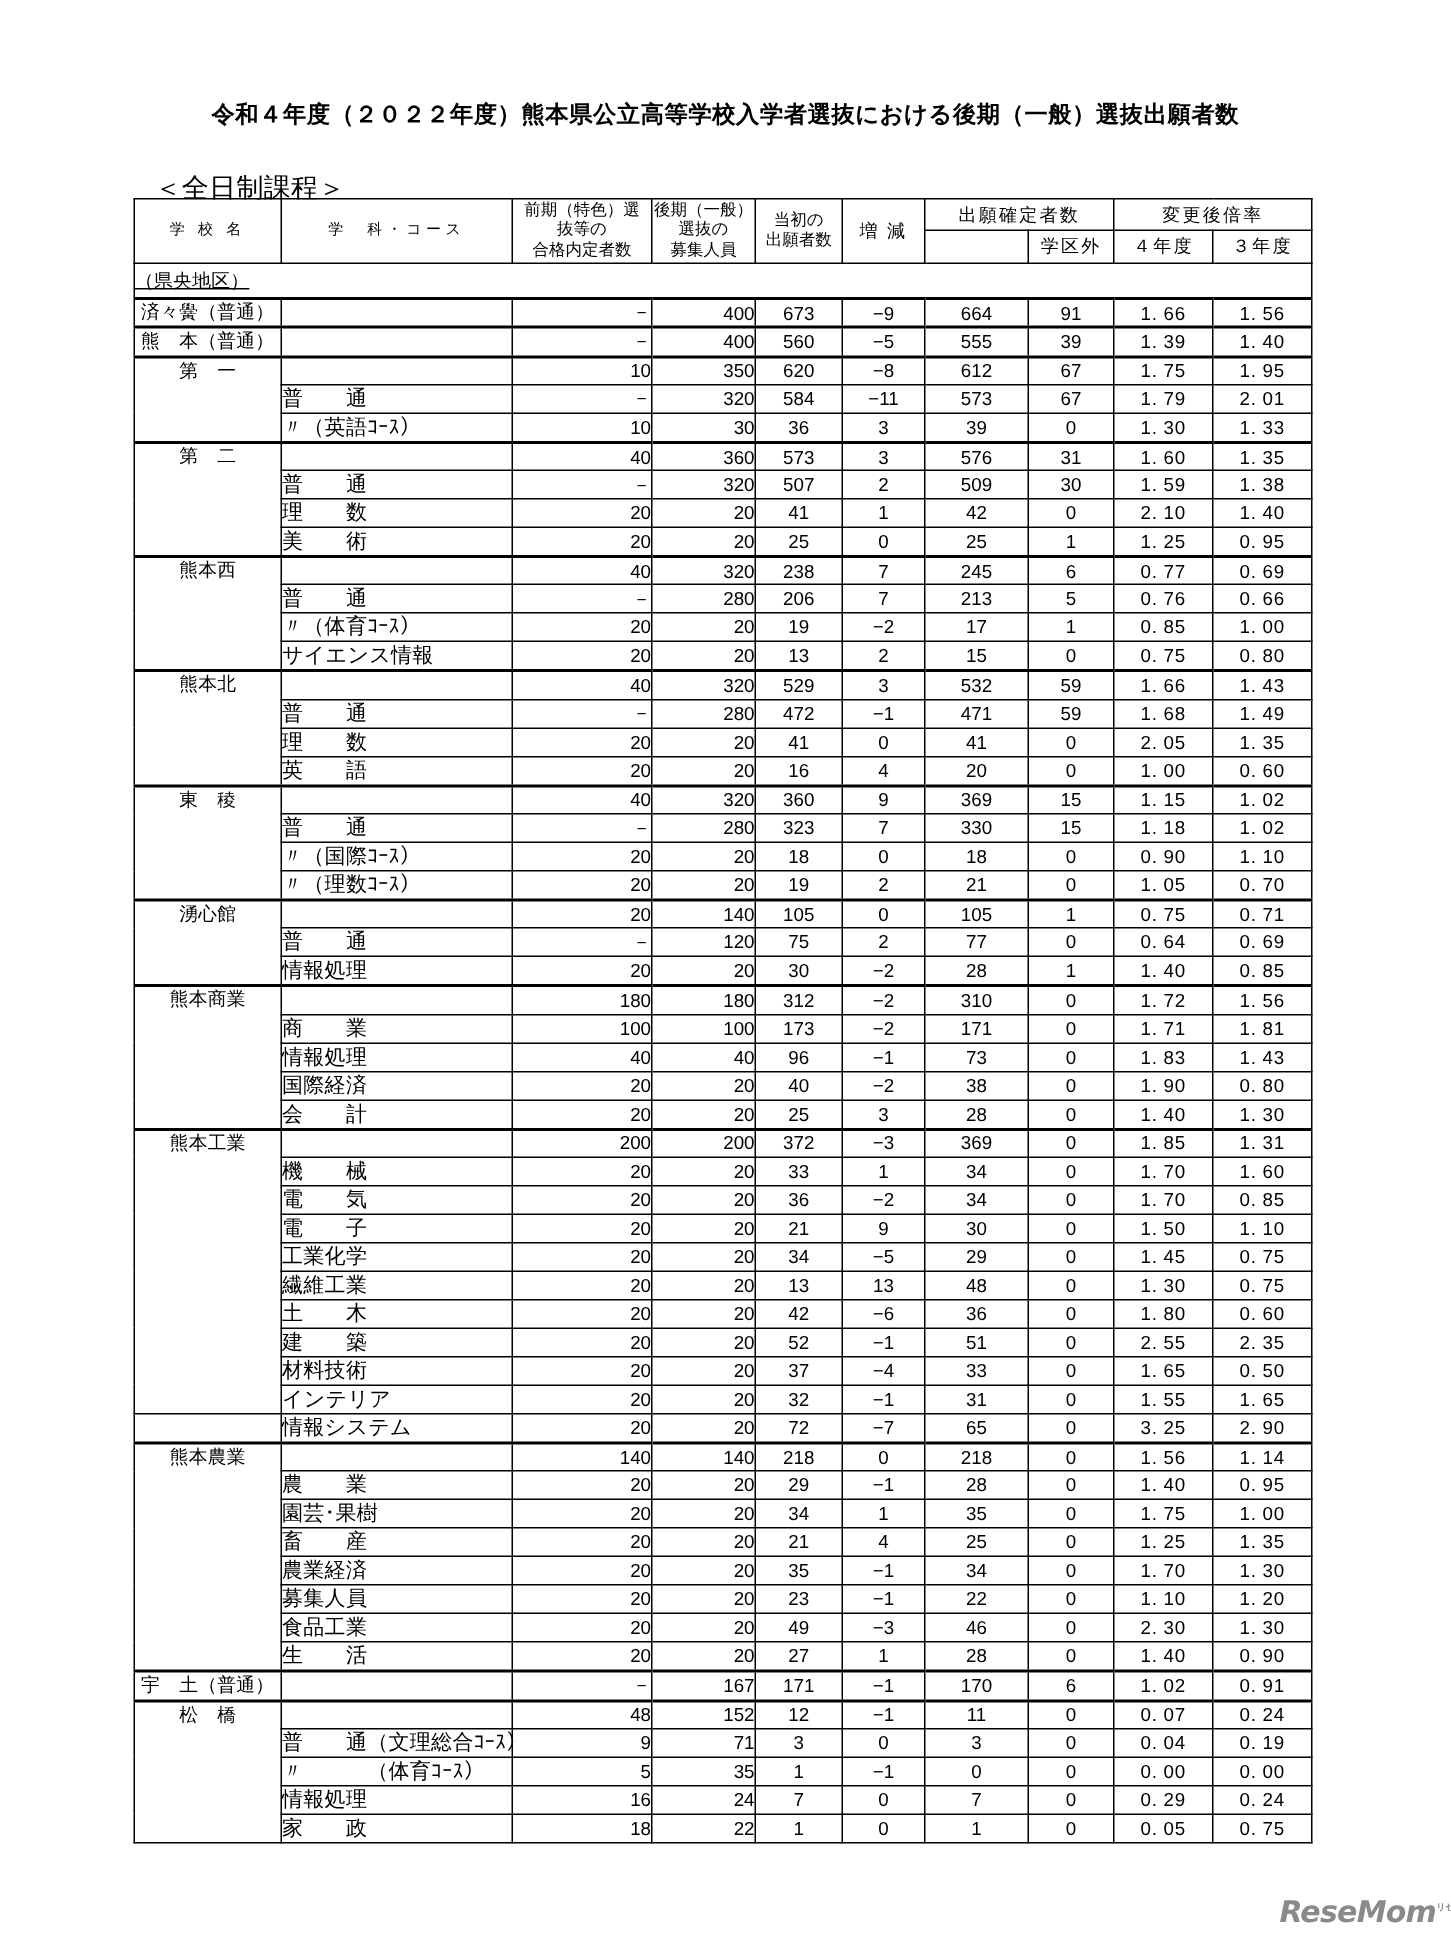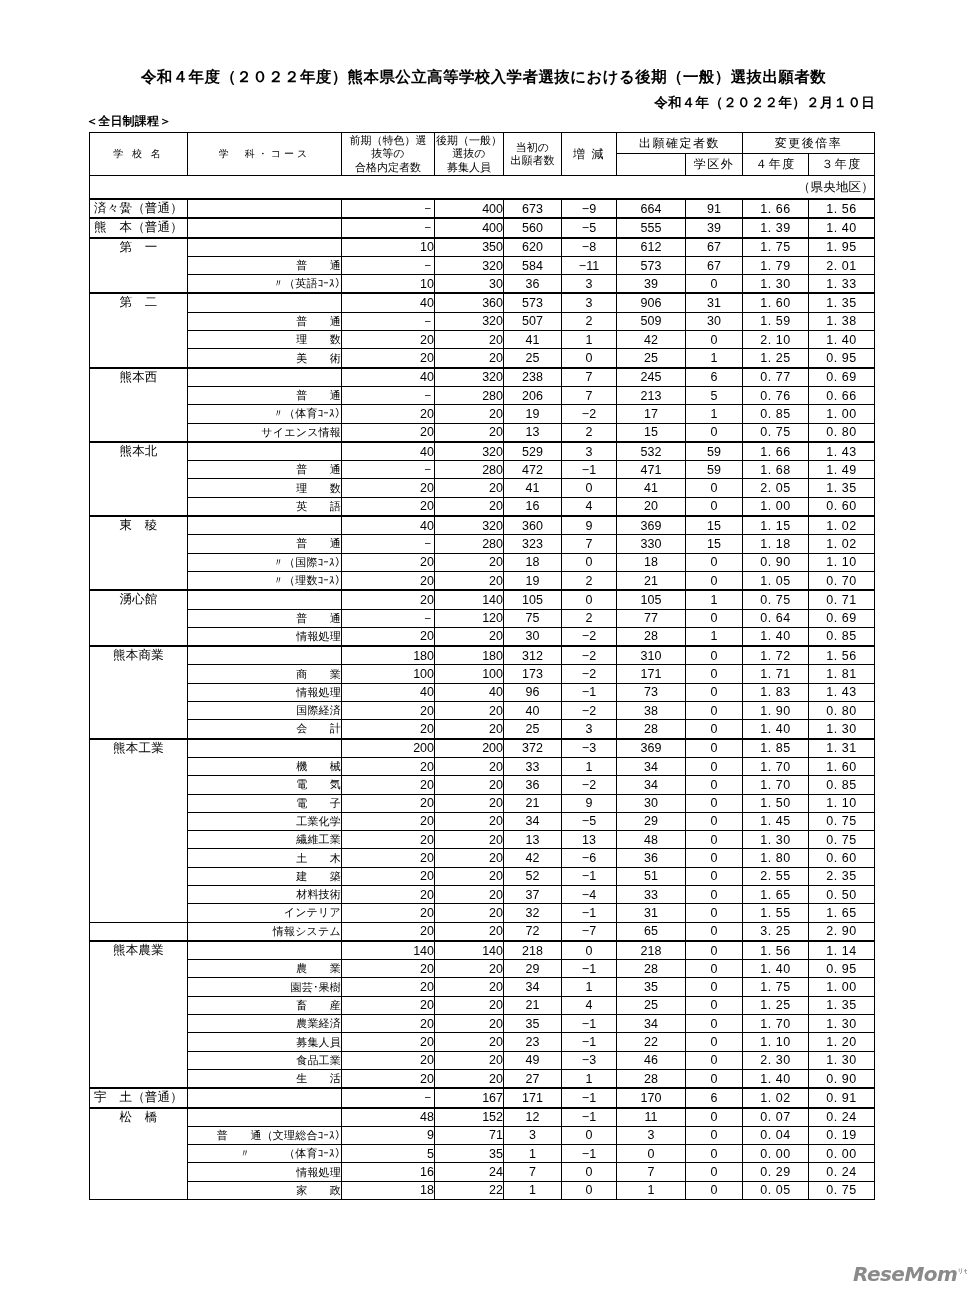--- a/index.html
+++ b/index.html
@@ -46,24 +46,24 @@
     left: 0;
     top: 94px;
     width: 875px;
     text-align: right;
     font-size: 13.5px;
     font-weight: bold;
     letter-spacing: 0.3px;
   }
   .course-type {
     position: absolute;
-    left: 86px;
+    left: 103px;
     top: 113px;
-    font-size: 12px;
-    font-weight: bold;
+    font-size: 18px;
+    font-weight: normal;
     letter-spacing: 0.2px;
   }
 
   
   .table-wrap {
     position: absolute;
     left: 89px;
     top: 132px;
     width: 785px;
   }
@@ -112,45 +112,46 @@
   .hd-mid {
     font-size: 12px;
     letter-spacing: 1.5px;
   }
   .hd-h1 { height: 36px; }
   .hd-h2 { height: 21px; }
 
   
   td.region {
     height: 22px;
-    text-align: right;
+    text-align: left;
     padding-left: 9px;
     font-size: 12.5px;
     letter-spacing: 0.2px;
     vertical-align: middle;
+    text-decoration: underline;
   }
 
   
   tbody tr { height: 17.3px; }
   tbody td { height: 17.3px; vertical-align: middle; }
 
   td.school {
     text-align: center;
     padding-left: 6px;
     font-size: 12.5px;
     vertical-align: top;
     line-height: 16px;
     letter-spacing: 0.2px;
   }
   td.school.spanned { vertical-align: top; margin-top: 13px; }
 
   td.course {
-    text-align: right;
+    text-align: left;
     padding-left: 5px;
-    font-size: 11px;
+    font-size: 14px;
     letter-spacing: 0.2px;
     white-space: nowrap;
   }
 
   td.num {
     text-align: right;
     padding-right: 6px;
     font-size: 12.5px;
     font-family: "Liberation Sans", "DejaVu Sans", sans-serif;
   }
@@ -192,21 +193,20 @@
 </style>
 </head>
 <body>
 
 <div class="page">
 
   <div class="title-block">
     <div class="doc-title">令和４年度（２０２２年度）熊本県公立高等学校入学者選抜における後期（一般）選抜出願者数</div>
   </div>
 
-  <div class="doc-date">令和４年（２０２２年）２月１０日</div>
 
   <div class="course-type">＜全日制課程＞</div>
 
   <div class="table-wrap">
     <table class="main">
       <colgroup>
         <col class="c-school">
           <col class="c-course">
           <col class="c-zenki">
           <col class="c-kouki">
@@ -308,21 +308,21 @@
             <td class="ratio">1. 30</td>
             <td class="ratio edge-r">1. 33</td>
           </tr>
           <tr class="group-start">
             <td class="school edge-l spanned" rowspan="4">第　二</td>
             <td class="course"></td>
             <td class="num">40</td>
             <td class="num">360</td>
             <td class="numc">573</td>
             <td class="numc">3</td>
-            <td class="numc">906</td>
+            <td class="numc">576</td>
             <td class="numc">31</td>
             <td class="ratio">1. 60</td>
             <td class="ratio edge-r">1. 35</td>
           </tr>
           <tr>
             <td class="course">普　　通</td>
             <td class="num">－</td>
             <td class="num">320</td>
             <td class="numc">507</td>
             <td class="numc">2</td>

